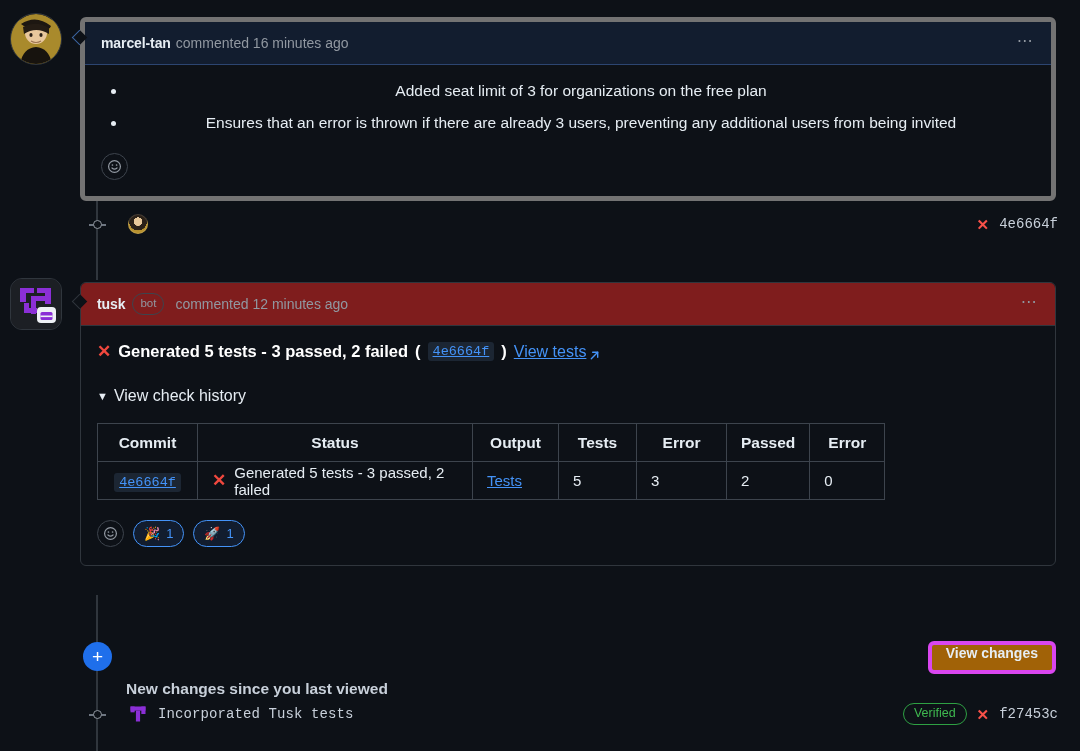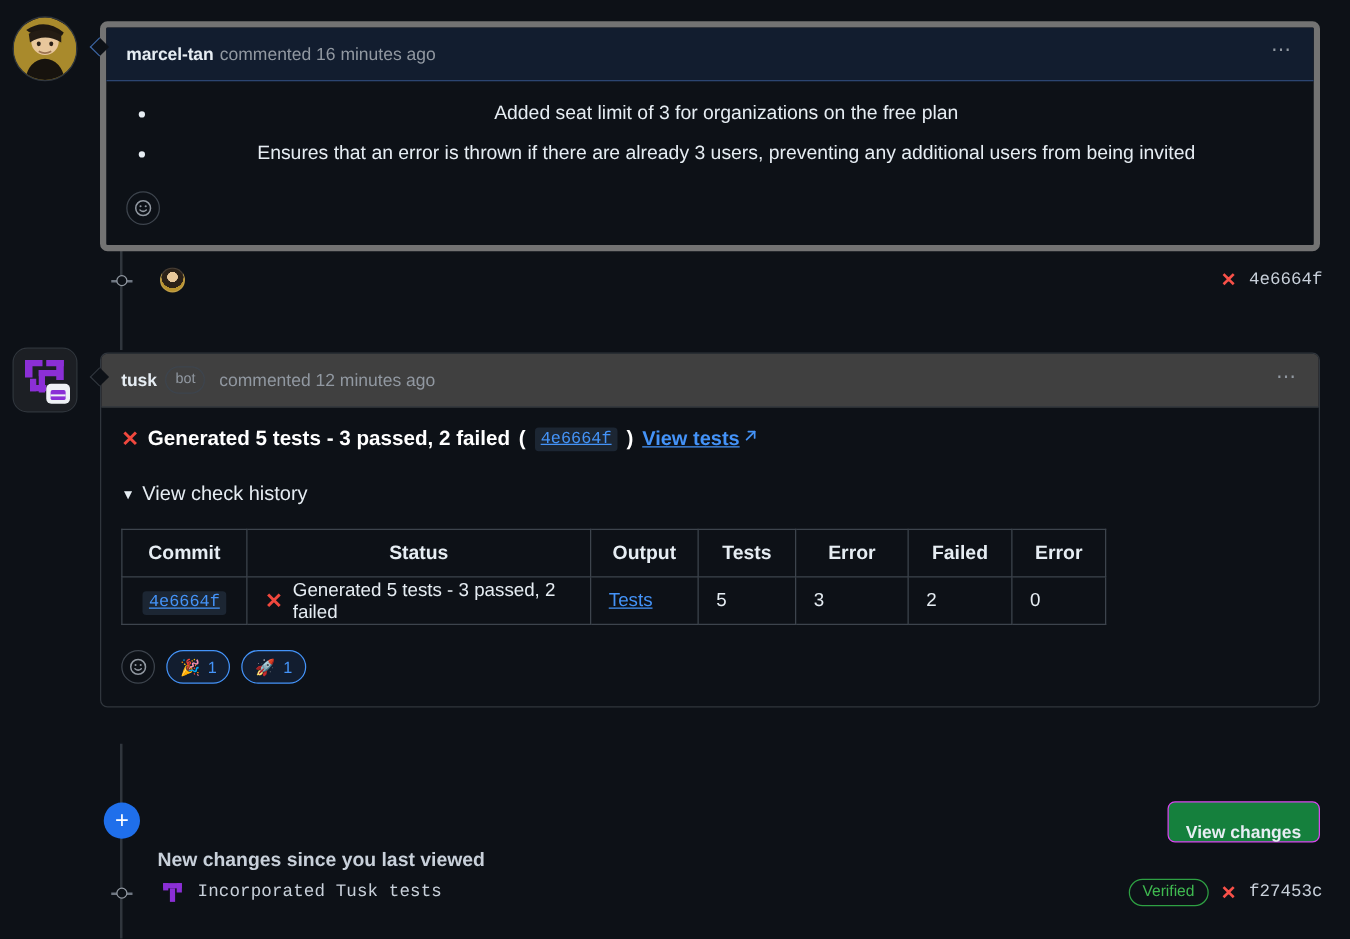--- a/index.html
+++ b/index.html
@@ -27,21 +27,21 @@
     background: #0d1117;
     overflow: hidden;
   }
   .card.author { border: 5px solid #737373; }
   .card.plain  { border: 1px solid #30363d; }
 
   .card-header {
     display: flex; align-items: center;
     height: 43px;
     padding: 0 14px 0 16px;
-    background: #404040;
+    background: #7f1d1d;
     border-bottom: 1px solid #30363d;
     font-size: 14px;
   }
   .card.author .card-header { background: #121d2f; border-bottom-color: #2c4571; }
 
   .hdr-user { font-weight: bold; color: #e6edf3; letter-spacing: -.1px; }
   .hdr-meta { color: #9198a1; margin-left: 5px; }
   .bot-tag {
     display: inline-block;
     border: 1px solid #3d444d;
@@ -174,23 +174,23 @@
     color: #4493f8;
     background: #1c2633;
     border-radius: 3px;
     padding: 2px 5px;
     text-decoration: underline;
     text-decoration-color: #4493f8;
     cursor: pointer;
   }
   .paren { font-weight: bold; color: #ffffff; }
   .view-tests {
-    color: #4493f8; font-weight: bold; font-size: 16px;
+    color: #4493f8; font-weight: normal; font-size: 16px;
     text-decoration: underline; cursor: pointer;
-    display: inline-flex; align-items: flex-start; gap: 3px;
+    display: inline-flex; align-items: flex-end; gap: 3px;
   }
   .hist-toggle {
     display: flex; align-items: center; gap: 6px;
     font-size: 16px; color: #e6edf3;
     margin-top: 26px; cursor: pointer; user-select: none;
   }
   .caret { font-size: 11px; color: #e6edf3; line-height: 1; }
 
   
   table.checks {
@@ -228,23 +228,23 @@
     width: 29px; height: 29px; border-radius: 50%;
     background: #1f6feb; color: #ffffff;
     display: flex; align-items: center; justify-content: center;
     font-size: 19px; font-weight: normal; line-height: 1;
   }
   .btn-viewchanges {
     position: absolute;
     right: 24px;
     height: 33px;
     padding: 0 14px;
-    display: flex; align-items: flex-end;
-    background: #15803d;
-    border: 1px solid #d946ef;
+    display: flex; align-items: flex-start;
+    background: #a16207;
+    border: 4px solid #d946ef;
     border-radius: 6px;
     color: #e6edf3;
     font-size: 14px; font-weight: bold;
     cursor: pointer;
   }
 
   
   .avatar-user {
     position: absolute; width: 52px; height: 52px; border-radius: 50%;
     background:
@@ -379,21 +379,21 @@
       </div>
 
       <table class="checks">
         <thead>
           <tr>
             <th style="width:100px">Commit</th>
             <th style="width:275px">Status</th>
             <th style="width:86px">Output</th>
             <th style="width:78px">Tests</th>
             <th style="width:90px">Error</th>
-            <th style="width:83px">Failed</th>
+            <th style="width:83px">Passed</th>
             <th style="width:75px">Error</th>
           </tr>
         </thead>
         <tbody>
           <tr>
             <td class="c">
               <span class="cell-sha">4e6664f</span>
             </td>
             <td>
               <span class="cell-status">

